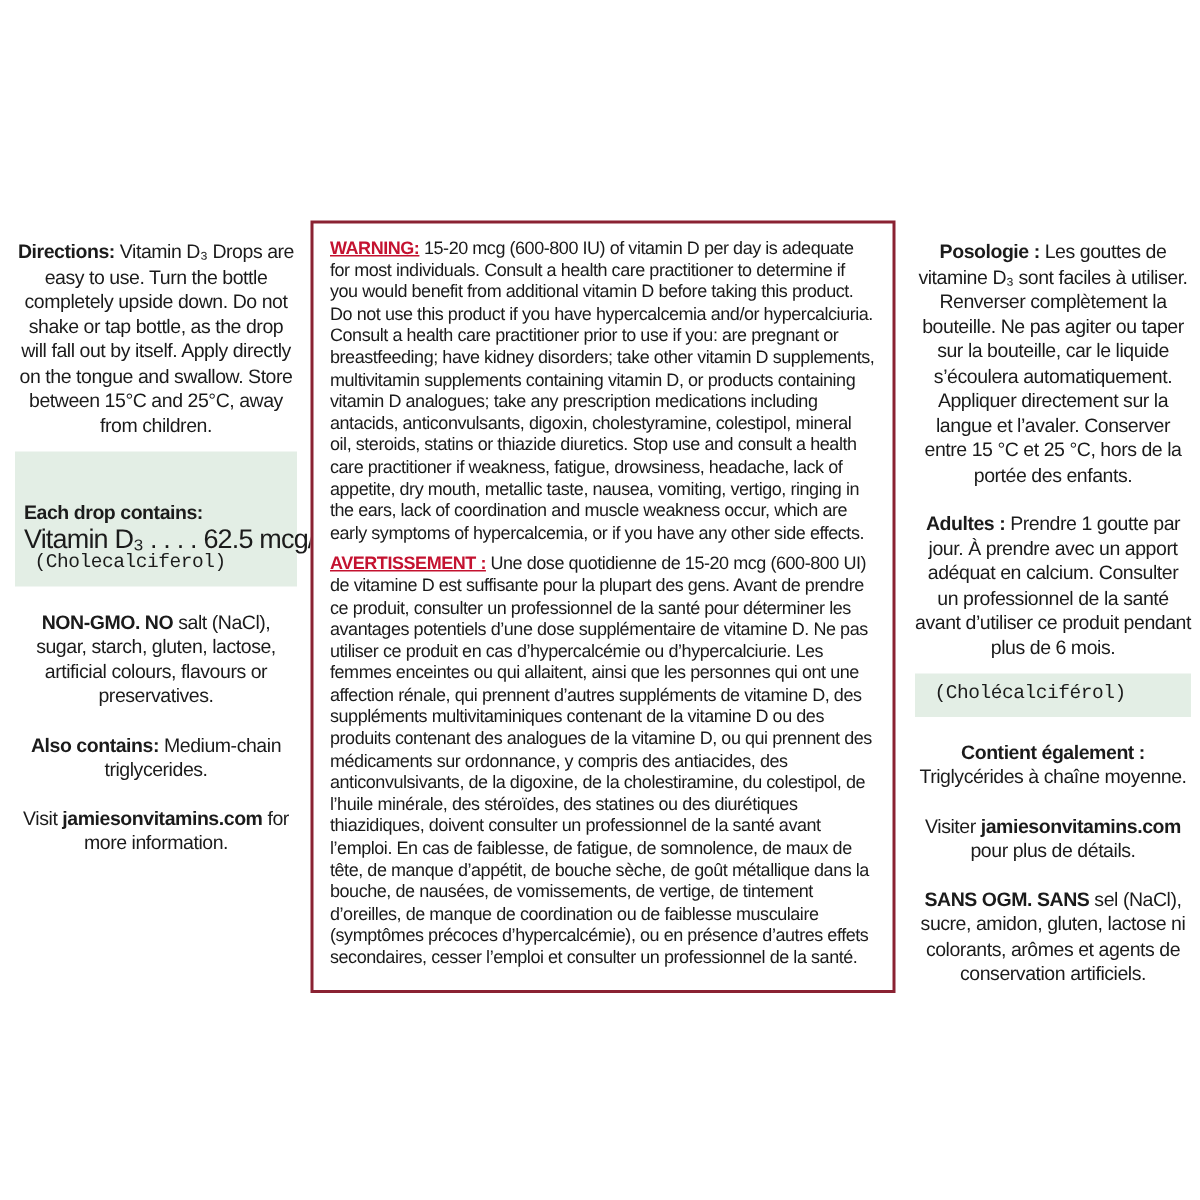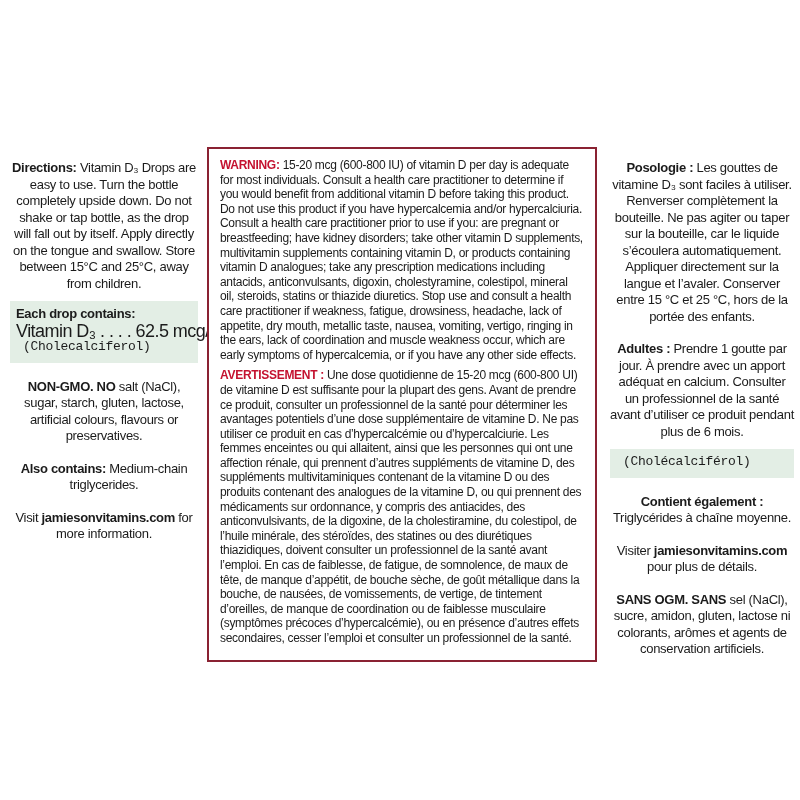--- a/index.html
+++ b/index.html
@@ -28,21 +28,21 @@
   }
   .col-left  { left: 10px;  top: 144px; width: 188px; }
   .col-right { left: 610px; top: 144px; width: 184px; }
   .col p { margin: 16px 0 9px 0; text-align: center; }
   b { font-weight: bold; }
   .green-box {
     background: var(--ingredient-bg, #e3eee5);
     padding: 5px 6px 7px 6px;
     margin: 0 0 10px 0;
   }
-  .gb-title { font-weight: bold; }
+  .gb-title { font-weight: bold; margin-top: 28px; }
   .gb-line {
     white-space: nowrap;
     font-size: 18px;
     letter-spacing: -0.55px;
   }
   .gb-line2 { padding-left: 7px; font-family: Liberation Mono, monospace; }
   .warning-box {
     position: absolute;
     left: 207px;
     top: 147px;
@@ -50,21 +50,21 @@
     min-height: 506px;
     box-sizing: border-box;
     border: 2px solid var(--warning-border, #8a2232);
     padding: 9px 11px 8px 11px;
     background: #ffffff;
     font-size: 12px;
     line-height: 14.6px;
     letter-spacing: -0.3px;
   }
   .warning-box p { margin: 0 0 6px 0; }
-  .warn-label { color: var(--warning-red, #c41230); font-weight: bold; }
+  .warn-label { color: var(--warning-red, #c41230); font-weight: bold; text-decoration: underline; }
 </style>
 </head>
 <body>
 
 <div class="sheet">
 
   <section class="col col-left">
     <p><b>Directions:</b> <span>Vitamin D₃ Drops are easy to use. Turn the bottle completely upside down. Do not shake or tap bottle, as the drop will fall out by itself. Apply directly on the tongue and swallow. Store between 15°C and 25°C, away from children.</span></p>
     <div class="green-box">
       <div class="gb-title">Each drop contains:</div>

